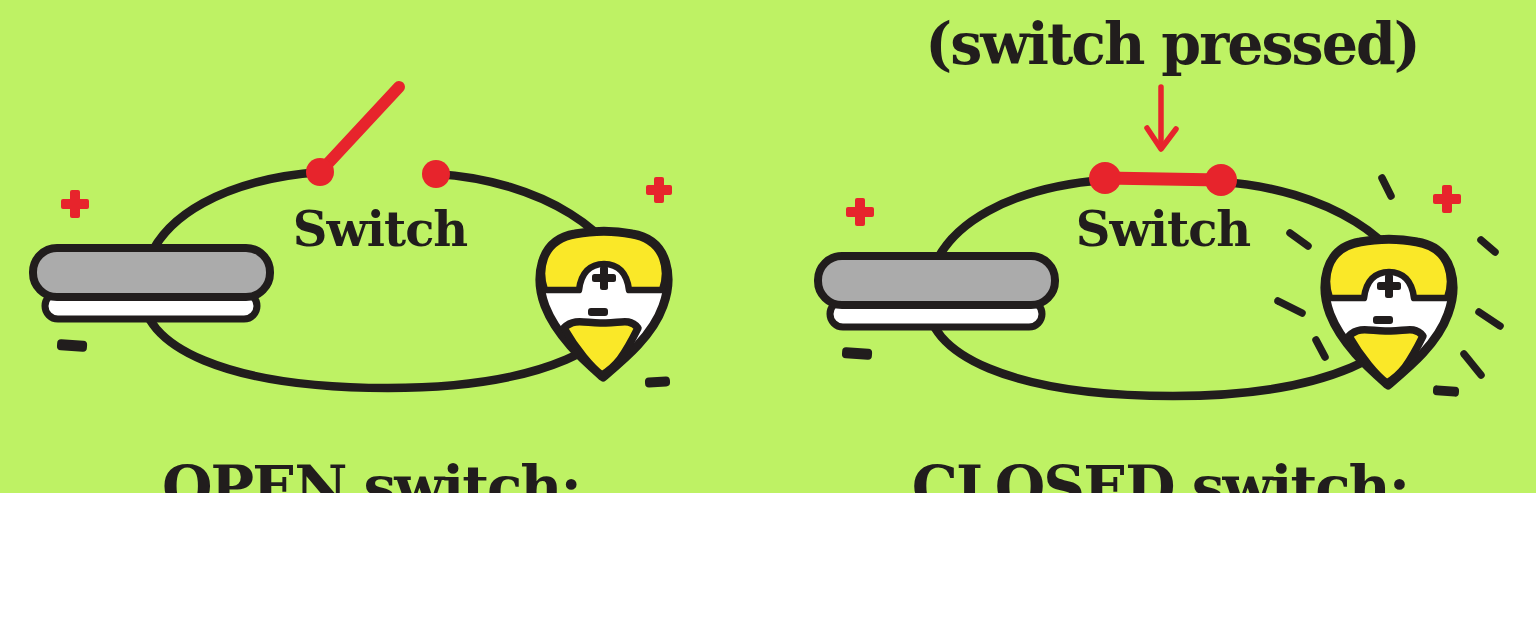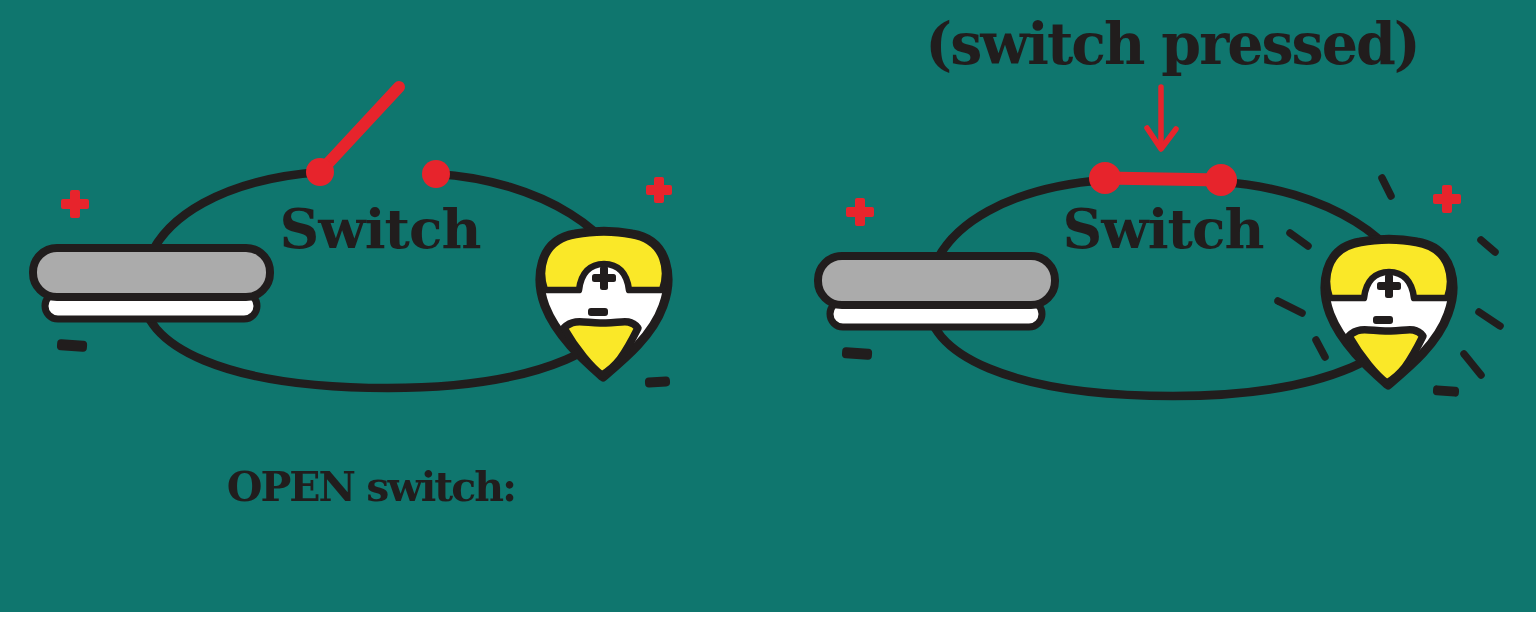--- a/index.html
+++ b/index.html
@@ -1,33 +1,33 @@
 <!DOCTYPE html>
 <html><head>
 <meta charset="utf-8">
 <style>
   html,body{margin:0;padding:0;background:#ffffff;}
   .stage{
     position:relative;
-    width:1536px;height:612px;
-    background:#0f766e;
+    width:1536px;height:493px;
+    background:#bef264;
     overflow:hidden;
     font-family:"DejaVu Serif", serif;
   }
   .stage svg{position:absolute;left:0;top:0;}
   .lbl{
     position:absolute;
     color:#211d1d;
     font-weight:700;
     text-align:center;
     white-space:nowrap;
   }
   .switch-lbl{
     width:400px;
-    font-size:55px;
+    font-size:48px;
     line-height:54px;
     letter-spacing:-1px;
     top:202px;
   }
   .pressed-note{
     width:620px;
     left:862px;
     top:8px;
     font-size:57px;
     line-height:72px;
@@ -35,21 +35,21 @@
   }
   .caption{
     position:absolute;
     width:600px;
     top:452px;
     color:#211d1d;
     font-weight:700;
     text-align:center;
   }
   .caption div{
-    font-size:41px;
+    font-size:58px;
     line-height:70px;
     letter-spacing:-2px;
     white-space:nowrap;
   }
 </style>
 </head>
 <body>
 
 <div class="stage">
 
@@ -140,15 +140,16 @@
 
   <div class="lbl pressed-note">(switch pressed)</div>
 
   <div class="lbl switch-lbl" style="left:180px;">Switch</div>
   <div class="lbl switch-lbl" style="left:963px;">Switch</div>
 
   <div class="caption" style="left:71px;">
     <div>OPEN switch:</div>
   </div>
   <div class="caption" style="left:860px;">
+    <div>CLOSED switch:</div>
   </div>
 
 </div>
 
 </body></html>

